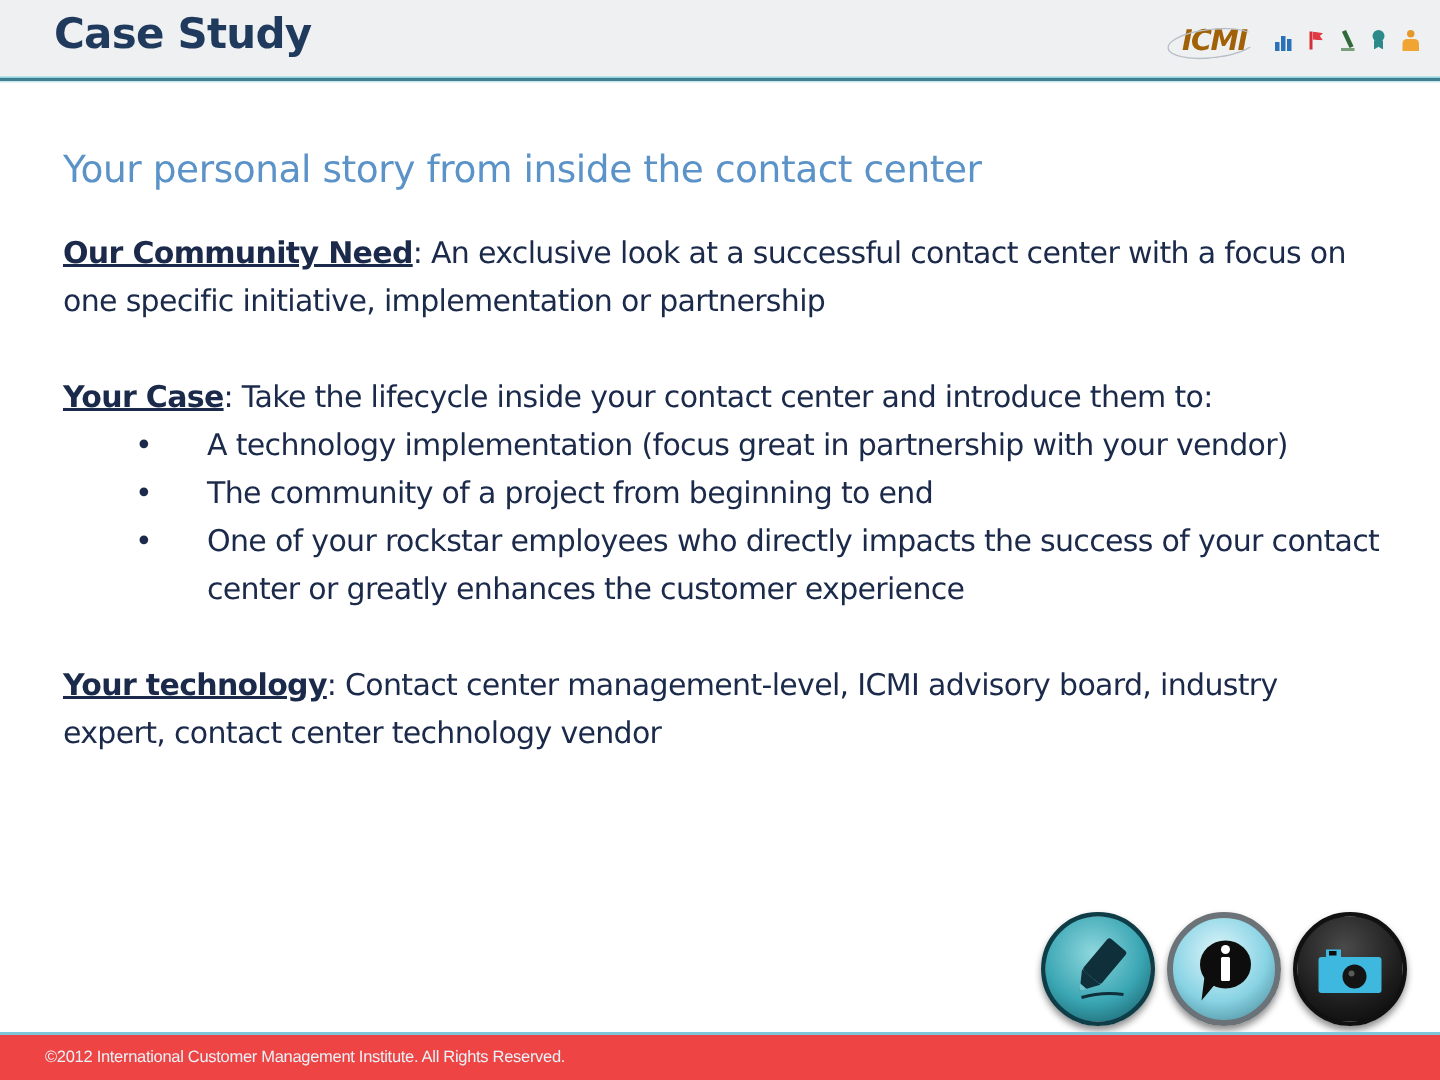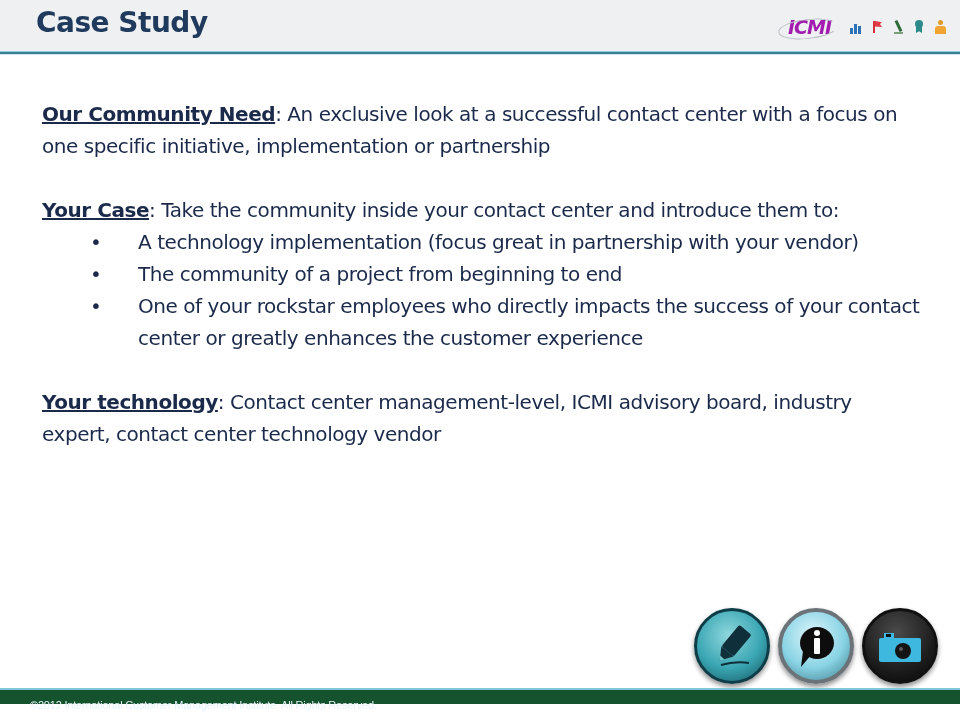--- a/index.html
+++ b/index.html
@@ -18,21 +18,21 @@
       position: absolute; left: 20px; top: 6px;
       font-family: "DejaVu Sans", sans-serif; font-weight: bold;
       font-size: 28px; color: #1f3a5c; letter-spacing: -0.5px; margin-left: 16px;
     }
     .brand {
       position: absolute; right: 14px; top: 14px; height: 26px;
       display: flex; align-items: center; gap: 9px;
     }
     .icmi-logo {
       position: relative; font-family: "DejaVu Sans", sans-serif;
-      font-weight: bold; font-style: italic; font-size: 19px; color: #a21caf;
+      font-weight: bold; font-style: italic; font-size: 19px; color: #a16207;
       letter-spacing: -1px; padding: 0 4px; margin-right: 6px;
     }
     .icmi-logo::before {
       content: ""; position: absolute; left: -6px; top: 3px; width: 58px; height: 18px;
       border: 1px solid #b8bec6; border-radius: 50%; transform: rotate(-6deg);
       border-right-color: transparent;
     }
     .mini-icon { width: 12px; height: 14px; display: inline-block; position: relative; }
     .mi-bars { display: flex; align-items: flex-end; gap: 1px; }
     .mi-bars i { display: block; width: 3px; background: #2b73b6; }
@@ -65,22 +65,22 @@
     .round-btn {
       width: 76px; height: 76px; border-radius: 50%; position: relative;
       display: flex; align-items: center; justify-content: center;
       box-shadow: 0 3px 5px rgba(0,0,0,0.45);
     }
     .btn-edit { background: radial-gradient(circle at 45% 35%, #8fd7de 0, #3aa6b3 55%, #13515c 100%); border: 3px solid #0e3d47; }
     .btn-info { background: radial-gradient(circle at 45% 35%, #e0f6fb 0, #88d3e4 55%, #3d7b8a 100%); border: 4px solid #6b7378; }
     .btn-camera { background: radial-gradient(circle at 45% 30%, #4a4a4a 0, #1d1d1d 60%, #050505 100%); border: 3px solid #111; }
 
     .footer {
-      position: absolute; left: 0; top: 688px; width: 960px; height: 16px;
-      background: #14532d; border-top: 2px solid #7fc6da;
+      position: absolute; left: 0; top: 688px; width: 960px; height: 32px;
+      background: #ef4444; border-top: 2px solid #7fc6da;
     }
     .copyright {
       position: absolute; left: 30px; top: 9px; font-size: 11px; color: #e7f3f8;
       letter-spacing: -0.2px;
     }
     .contact {
       position: absolute; right: 14px; top: 5px; font-size: 15px; font-weight: bold;
       color: #f4fafc; letter-spacing: 0.3px;
     }
   </style>
@@ -98,27 +98,28 @@
       </span>
     <span class="mini-icon mi-flag"></span>
     <span class="mini-icon mi-pen"></span>
     <span class="mini-icon mi-award"></span>
     <span class="mini-icon mi-person"></span>
   </div>
 </div>
 <div class="header-line"></div>
 
 <div class="content">
+  <div class="subtitle">Your personal story from inside the contact center</div>
 
   <div class="para">
     <span class="lead">Our Community Need</span><span>: An exclusive look at a successful contact center with a focus on one specific initiative, implementation or partnership</span>
   </div>
 
   <div class="para">
-    <span class="lead">Your Case</span><span>: Take the community inside your contact center and introduce them to:</span>
+    <span class="lead">Your Case</span><span>: Take the lifecycle inside your contact center and introduce them to:</span>
     <ul class="bullets">
       <li><span class="bullet">•</span><span>A technology implementation (focus great in partnership with your vendor)</span></li>
       <li><span class="bullet">•</span><span>The community of a project from beginning to end</span></li>
       <li><span class="bullet">•</span><span>One of your rockstar employees who directly impacts the success of your contact center or greatly enhances the customer experience</span></li>
     </ul>
   </div>
 
   <div class="para">
     <span class="lead">Your technology</span><span>: Contact center management-level, ICMI advisory board, industry expert, contact center technology vendor</span>
   </div>

